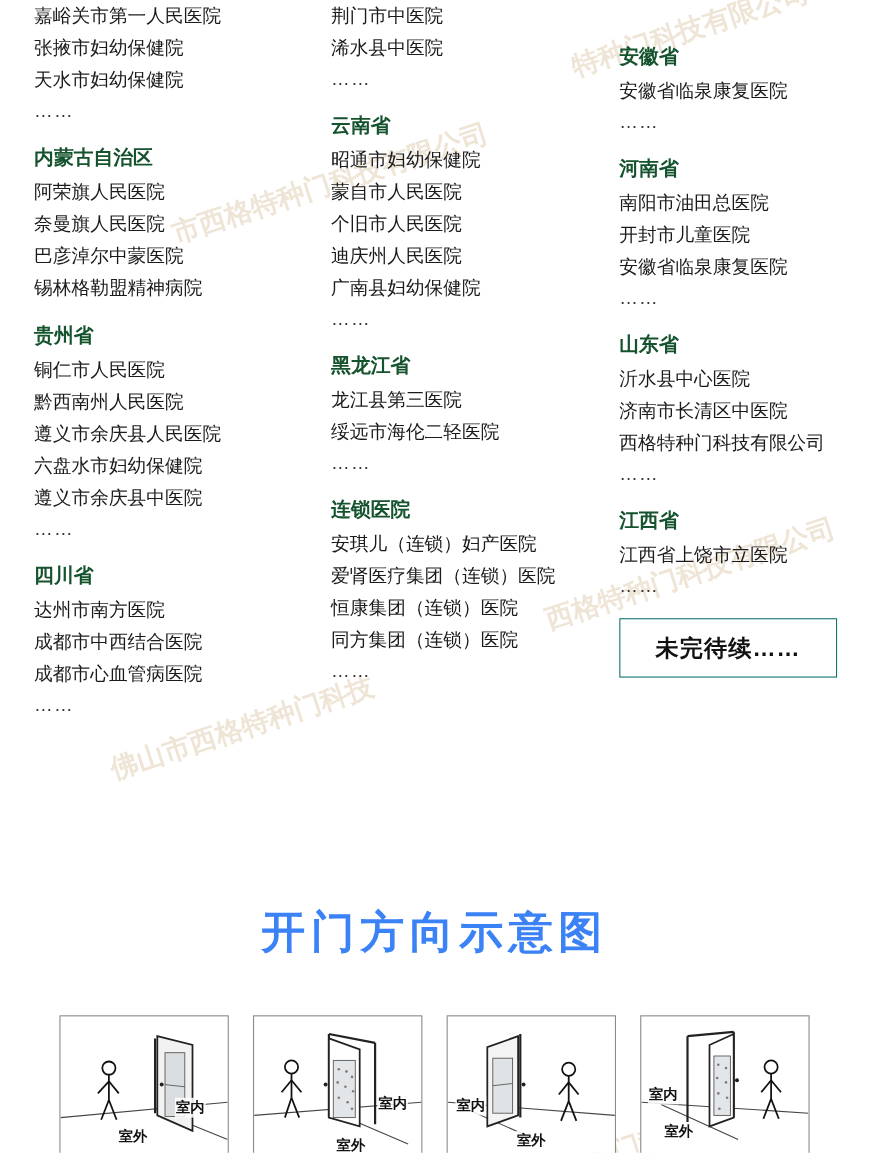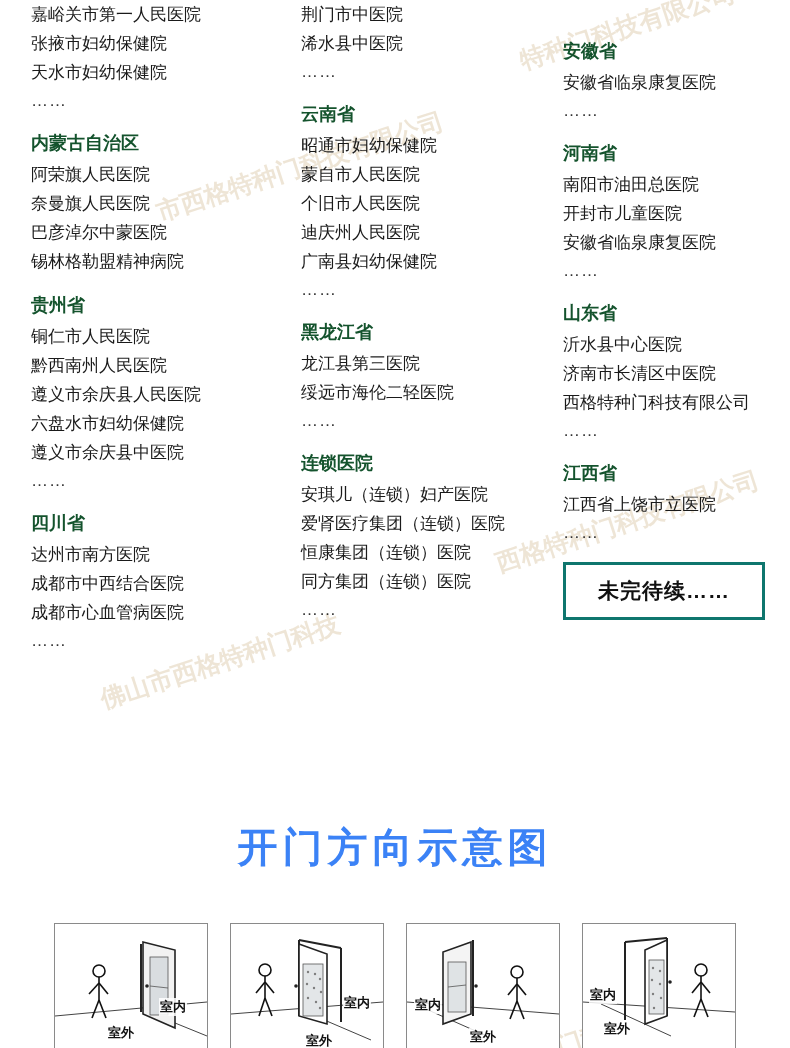--- a/index.html
+++ b/index.html
@@ -78,21 +78,21 @@
     letter-spacing: 1px;
   }
 
   .pad-top-1 { padding-top: 0; }
   .pad-top-2 { padding-top: 0; }
   .pad-top-3 { padding-top: 36px; }
 
   
   .continue-box {
     margin-top: 16px;
-    border: 3px solid #0f766e;
+    border: 1px solid #0f766e;
     width: 196px;
     height: 52px;
     display: flex;
     align-items: center;
     justify-content: center;
     background: rgba(255,255,255,0.6);
   }
   .continue-box span {
     font-size: 21px;
     font-weight: bold;

